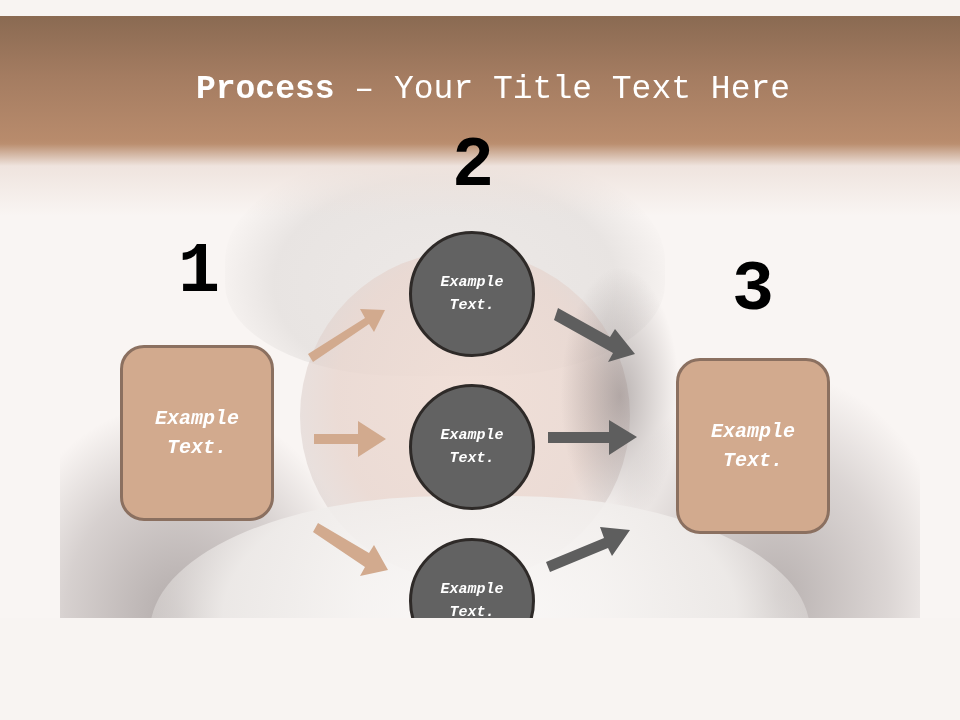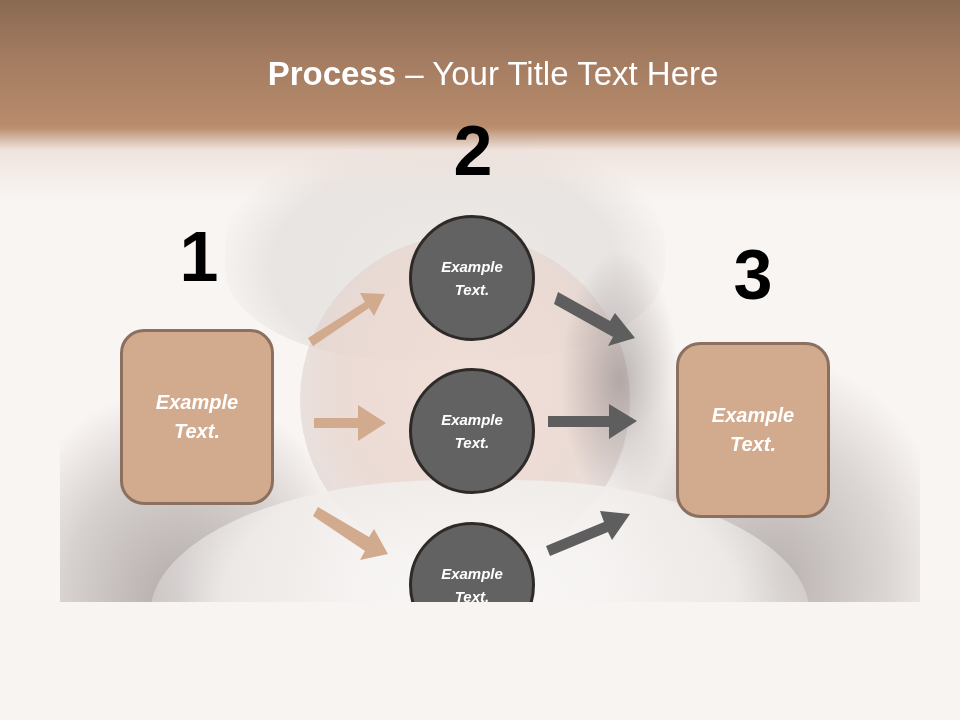--- a/index.html
+++ b/index.html
@@ -1,21 +1,21 @@
 <!DOCTYPE html>
 <html><head>
   <meta charset="utf-8">
   <style>
     html, body { margin: 0; padding: 0; }
     body {
       width: 960px; height: 720px; overflow: hidden; position: relative;
       font-family: "Liberation Sans", "DejaVu Sans", sans-serif;
       background: #f8f4f2;
     }
-    .slide { position: absolute; left: 0; top: 0; width: 960px; height: 602px; overflow: hidden; }
+    .slide { position: absolute; left: 0; top: 16px; width: 960px; height: 602px; overflow: hidden; font-family: Liberation Mono, monospace; }
 
     
     .bg { position: absolute; inset: 0; background: #f9f5f3; }
     .bg-hair-left {
       position: absolute; left: 60px; top: 390px; width: 300px; height: 380px;
       background: radial-gradient(ellipse at 40% 55%, rgba(120,110,110,0.55) 0%, rgba(150,140,140,0.35) 45%, rgba(248,244,242,0) 72%);
     }
     .bg-hair-right {
       position: absolute; left: 600px; top: 360px; width: 320px; height: 400px;
       background: radial-gradient(ellipse at 55% 55%, rgba(120,110,110,0.5) 0%, rgba(150,140,140,0.3) 45%, rgba(248,244,242,0) 72%);

